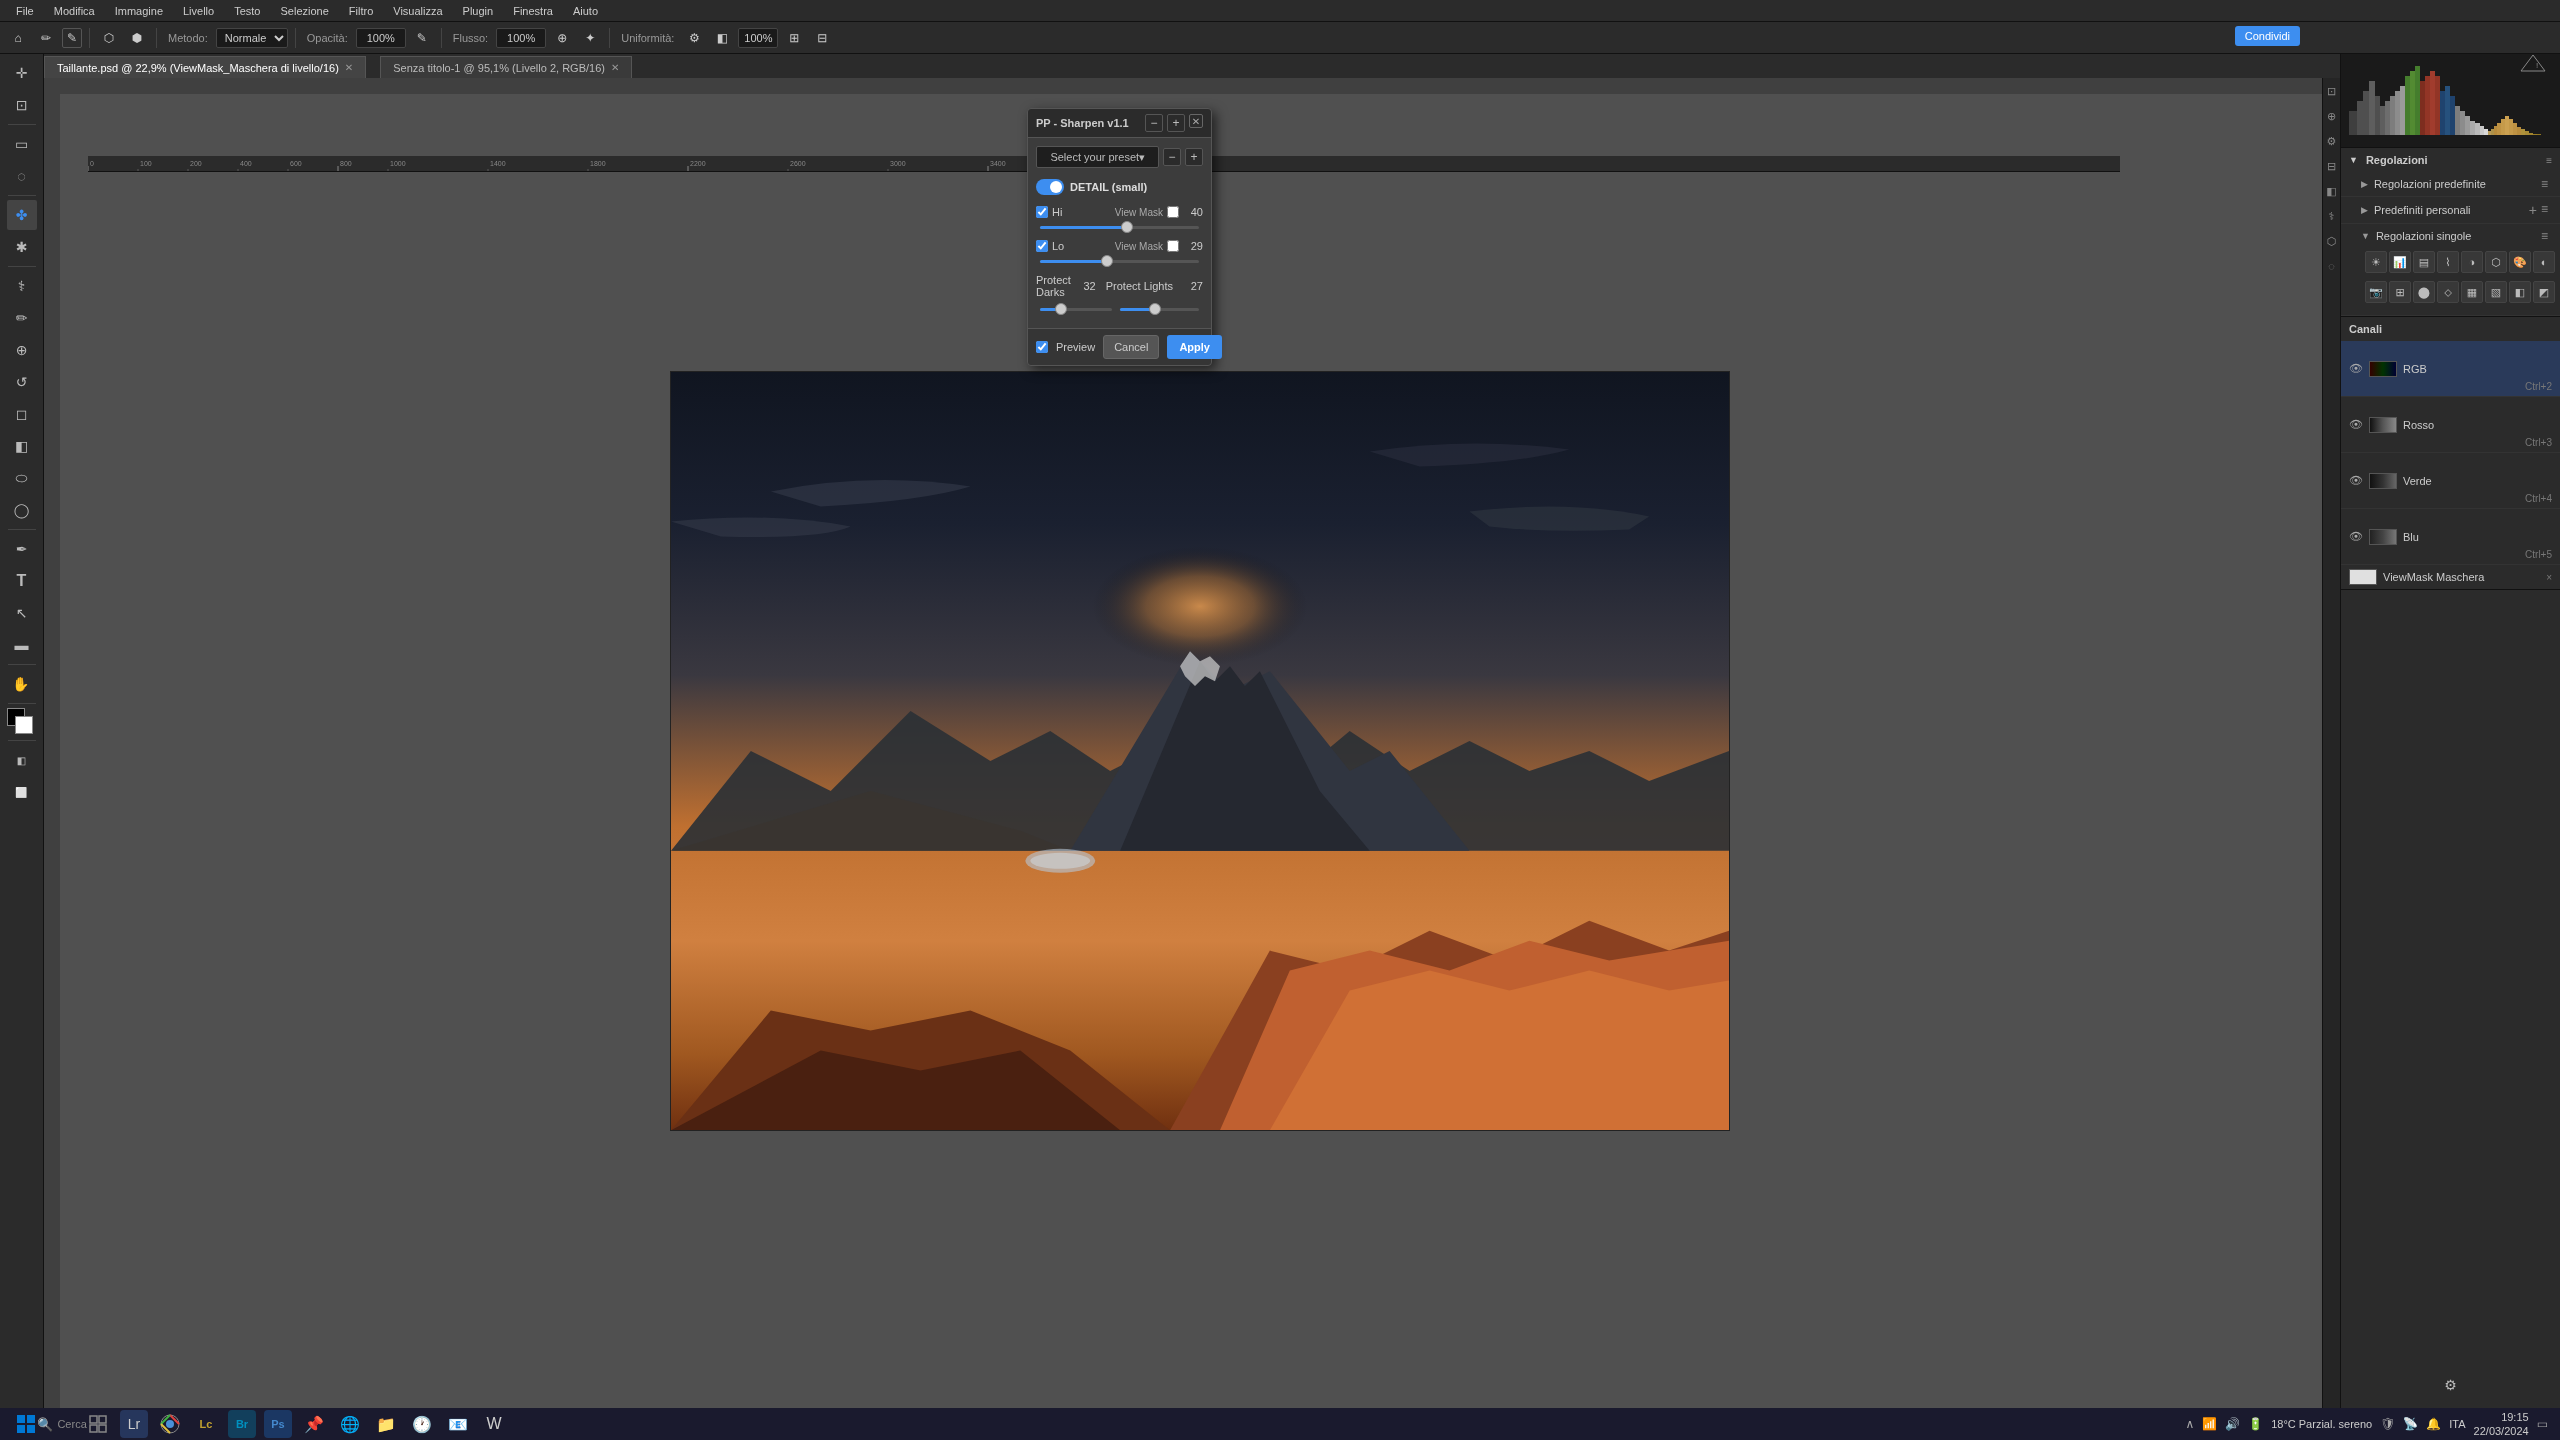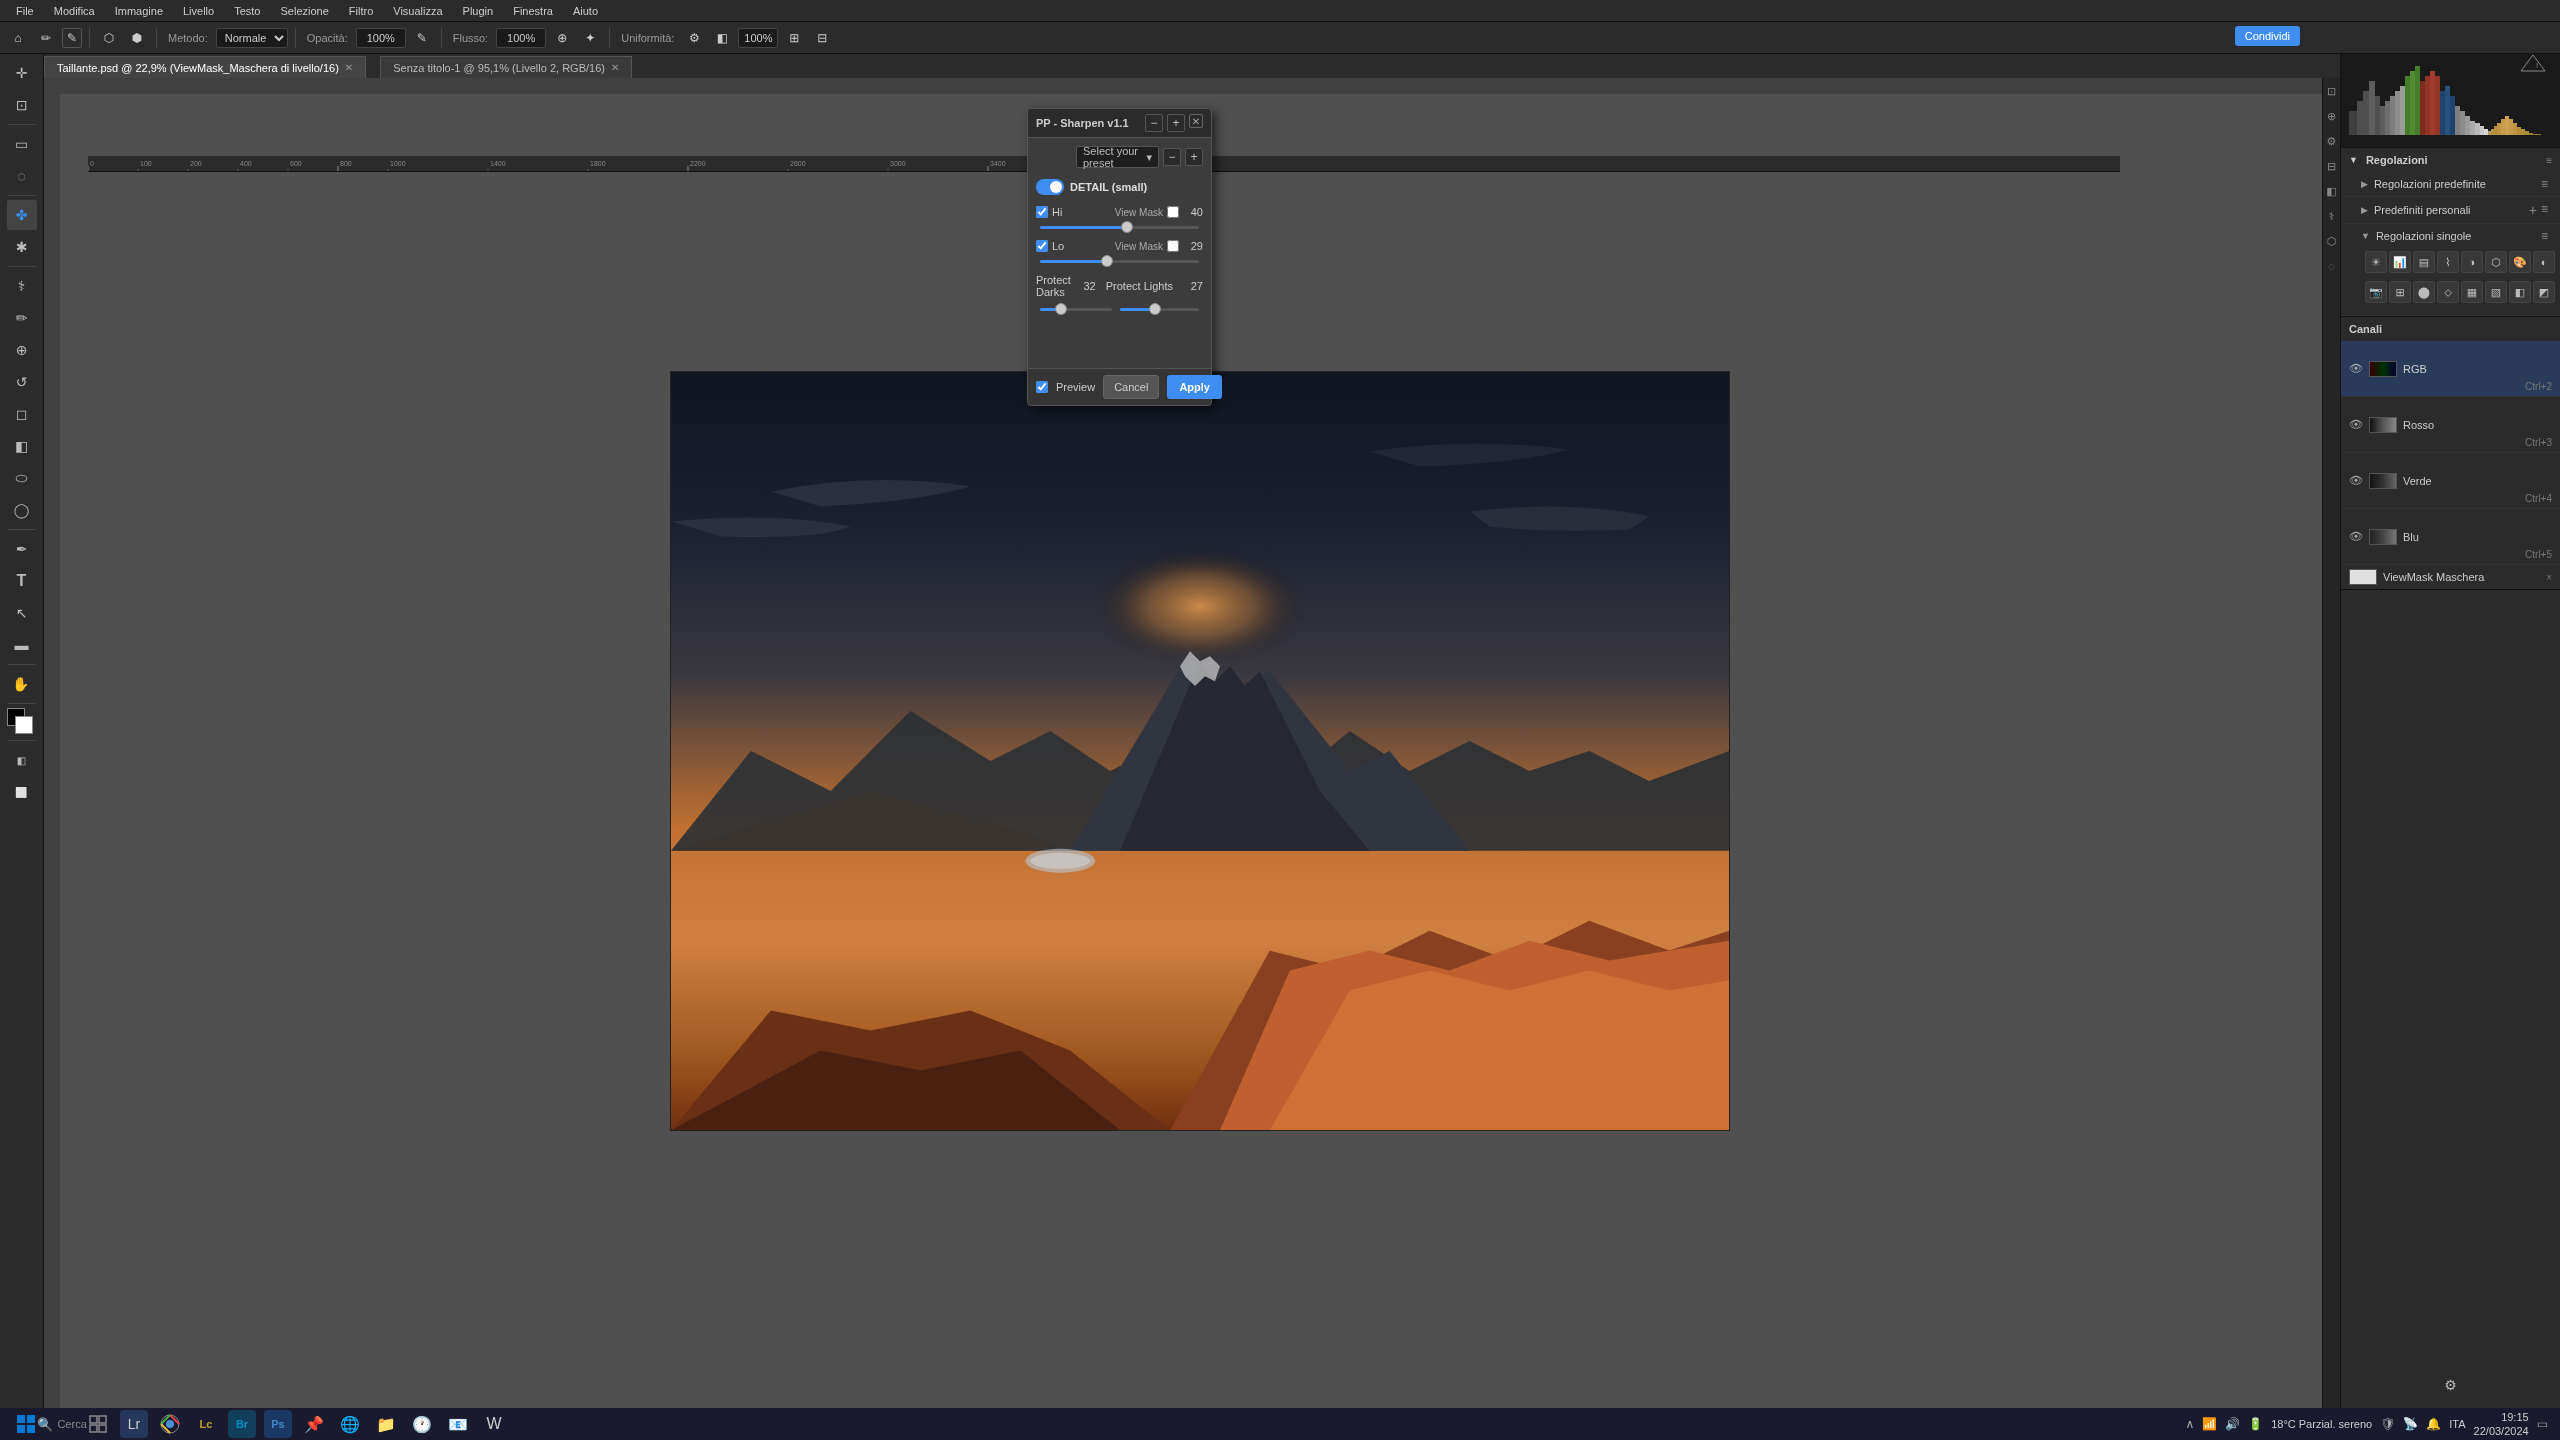--- a/index.html
+++ b/index.html
@@ -109,21 +109,21 @@
       border-radius: 2px; color: #aaa; font-size: 10px; cursor: pointer;
       display: flex; align-items: center; justify-content: center;
     }
     #dialog-body { padding: 8px; }
 
     
     #preset-row { display: flex; align-items: center; gap: 4px; margin-bottom: 8px; }
     #preset-select {
       flex: 1; height: 22px; background: #1e1e1e; border: 1px solid #555;
       color: #bbb; font-size: 11px; padding: 10px 6px; border-radius: 2px;
-      cursor: pointer; display: flex; align-items: center; justify-content: flex-start; margin-left: 40px;
+      cursor: pointer; display: flex; align-items: center; justify-content: center;
     }
     .preset-btn {
       width: 18px; height: 18px; background: #2b2b2b; border: 1px solid #555;
       color: #bbb; font-size: 12px; cursor: pointer; border-radius: 2px;
       display: flex; align-items: center; justify-content: center;
     }
 
     
     .section-header {
       display: flex; align-items: center; gap: 6px; margin-bottom: 8px; padding: 3px 0;
@@ -165,21 +165,21 @@
     }
 
     
     .protect-row { display: flex; align-items: center; gap: 4px; margin-bottom: 4px; }
     .protect-label { font-size: 11px; color: #ccc; flex: 1; }
     .protect-value { font-size: 11px; color: #ccc; min-width: 20px; text-align: right; }
 
     
     #dialog-footer {
       display: flex; align-items: center; gap: 8px; padding: 6px 8px;
-      border-top: 1px solid #555; background: #353535; border-radius: 0 0 4px 4px; margin-top: 40px;
+      border-top: 1px solid #555; background: #353535; border-radius: 0 0 4px 4px;
     }
     #preview-check { width: 12px; height: 12px; accent-color: #3d8ef0; cursor: pointer; }
     #preview-label { font-size: 11px; color: #ccc; flex: 1; }
     #cancel-btn {
       height: 24px; padding: 0 10px; background: #555; border: 1px solid #666;
       color: #ccc; font-size: 11px; border-radius: 3px; cursor: pointer;
     }
     #apply-btn {
       height: 24px; padding: 0 12px; background: #3d8ef0; border: none;
       color: #fff; font-size: 11px; border-radius: 3px; cursor: pointer; font-weight: 600;

